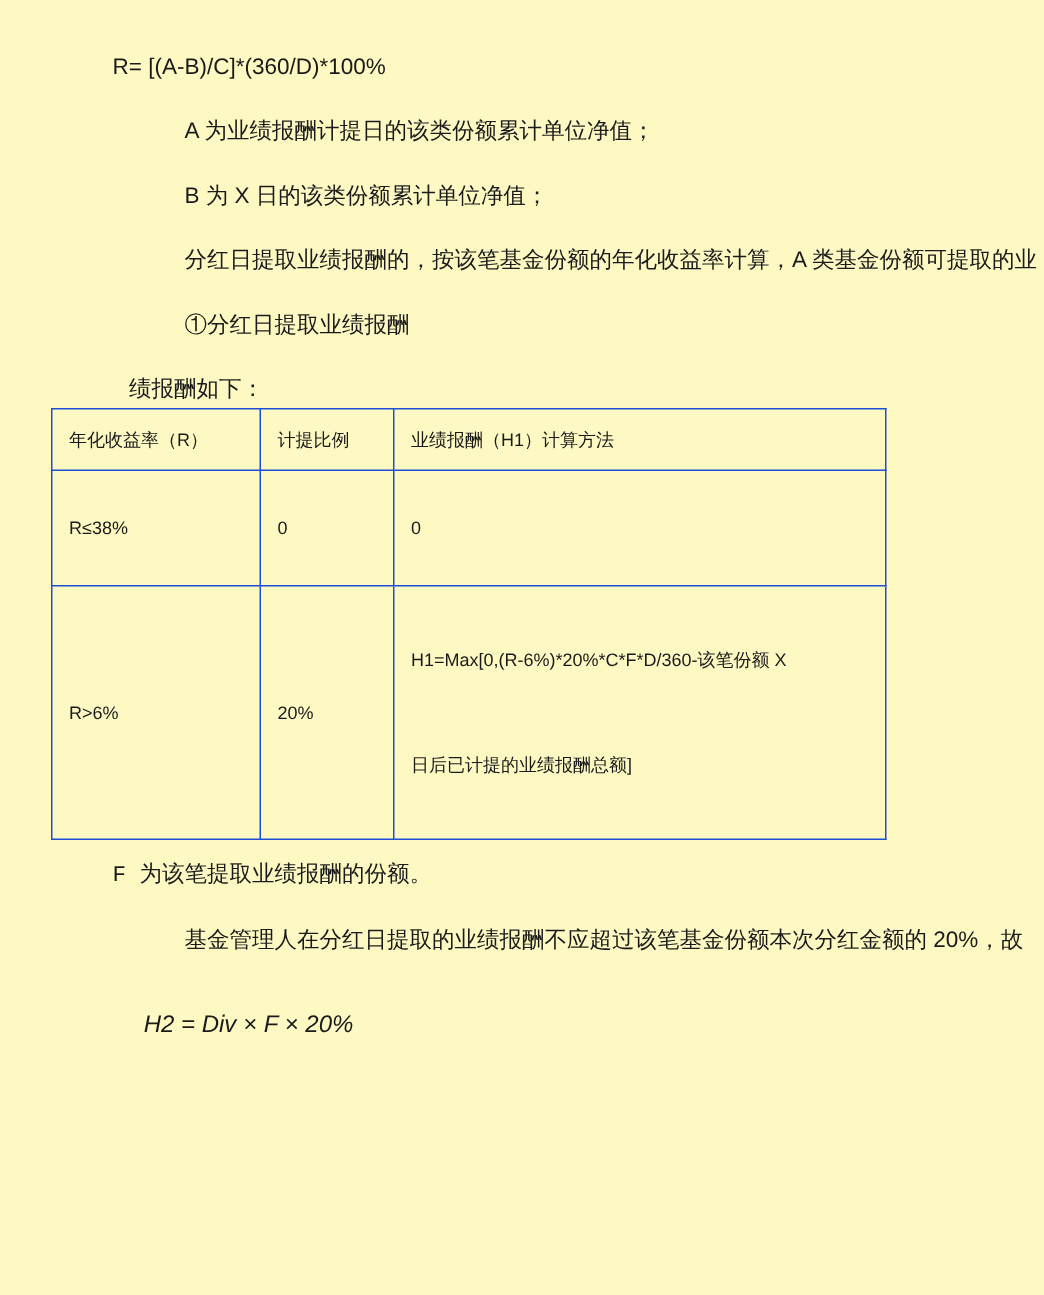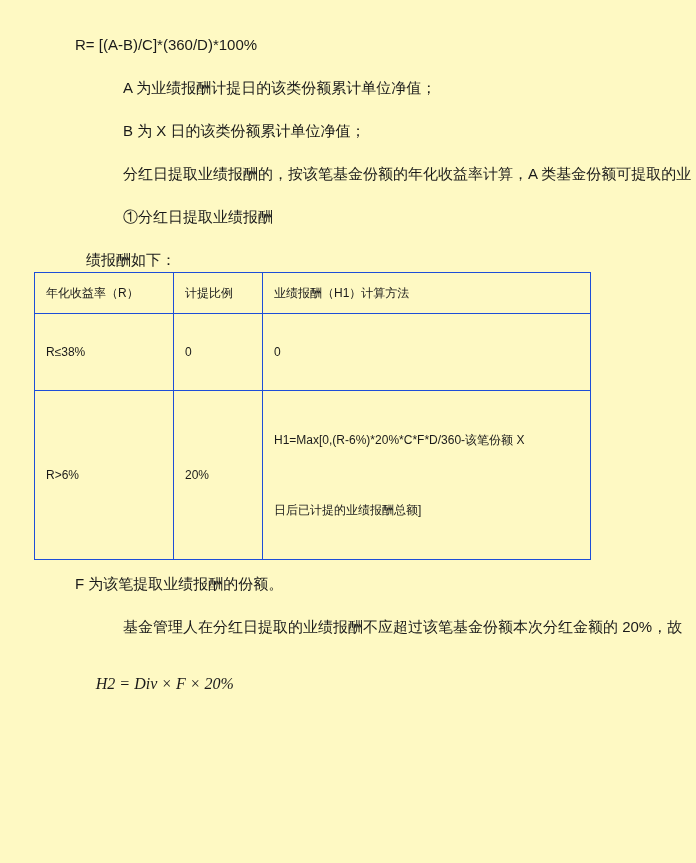--- a/index.html
+++ b/index.html
@@ -19,21 +19,21 @@
   .line {
     height: 20px; line-height: 20px;
     font-size: 15px;
     white-space: pre;
     color: #1a1a1a;
   }
   .cont { padding-left: 4px; }   
   .ind  { padding-left: 41px; }  
   .mt23 { margin-top: 23px; margin-left: 48px; }
   .mt15 { margin-top: 15px; }
-  .mt14 { margin-top: 14px; }
+  .mt14 { margin-top: 14px; font-family: Liberation Mono, monospace; }
   .mt11 { margin-top: 11px; }
   .mt2  { margin-top: 2px; }
 
   table.fee-table {
     border-collapse: collapse;
     table-layout: fixed;
     width: 556px;
     margin-top: 2px;
   }
   table.fee-table th, table.fee-table td {
@@ -51,21 +51,21 @@
   tr.row-two   { height: 83px; }
   td .cell-line { line-height: 42px; height: 42px; white-space: pre; }
   td .cell-line-single { line-height: 20px; white-space: pre; }
 
   .formula-line {
     height: 24px; line-height: 24px;
     padding-left: 44px;
     white-space: pre;
   }
   .math {
-    font-family: Liberation Serif, serif;
+    font-family: Liberation Sans, sans-serif;
     font-style: italic;
     font-size: 16px;
     white-space: pre;
   }
   .note-line { height: 20px; line-height: 20px; font-size: 15px; white-space: pre; padding-left: 41px; }
 </style>
 </head>
 <body>
 
 <div class="page">

